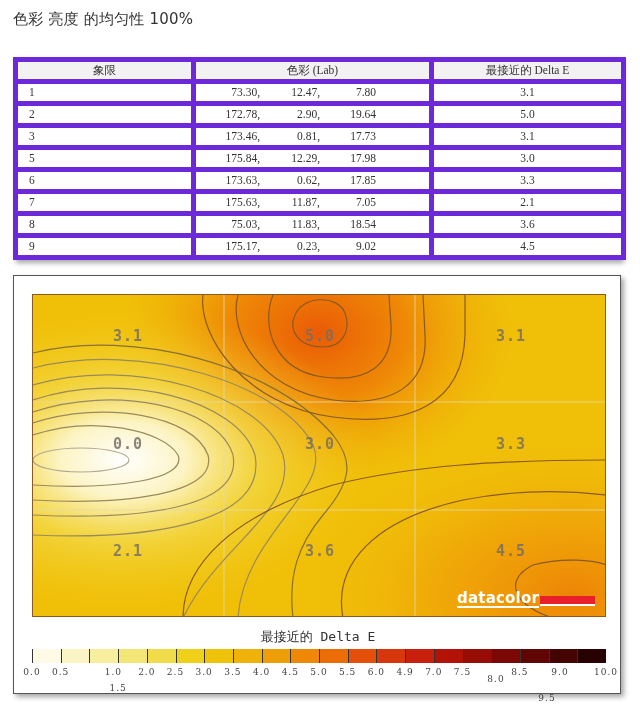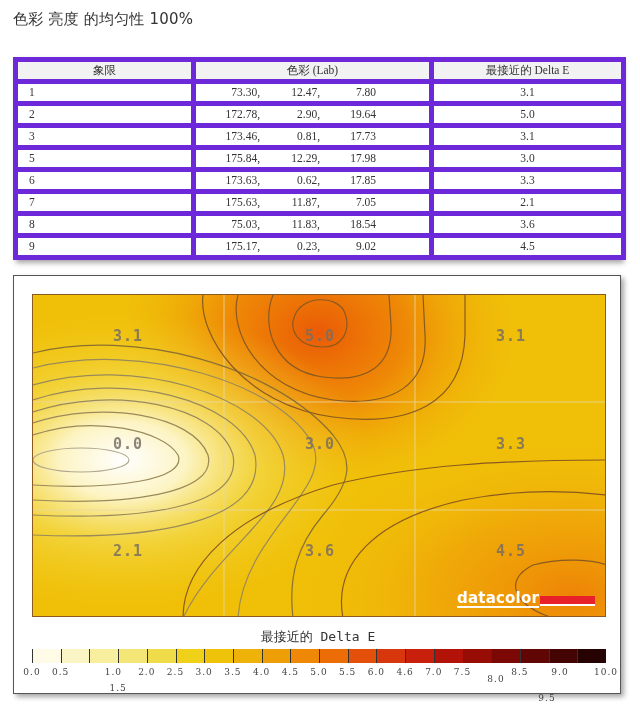--- a/index.html
+++ b/index.html
@@ -250,21 +250,21 @@
       <span style="left: 104.1px; margin-top: 16px;">1.5</span>
       <span style="left: 132.8px;">2.0</span>
       <span style="left: 161.5px;">2.5</span>
       <span style="left: 190.2px;">3.0</span>
       <span style="left: 218.9px;">3.5</span>
       <span style="left: 247.6px;">4.0</span>
       <span style="left: 276.3px;">4.5</span>
       <span style="left: 305px;">5.0</span>
       <span style="left: 333.7px;">5.5</span>
       <span style="left: 362.4px;">6.0</span>
-      <span style="left: 391.1px;">4.6</span>
+      <span style="left: 391.1px;">4.9</span>
       <span style="left: 419.8px;">7.0</span>
       <span style="left: 448.5px; text-align: center;">7.5</span>
       <span style="left: 482px; margin-top: 7px;">8.0</span>
       <span style="left: 505.9px;">8.5</span>
       <span style="left: 546px;">9.0</span>
       <span style="left: 533px; margin-top: 26px;">9.5</span>
       <span style="left: 592px;">10.0</span>
     </div>
 </div>
 

